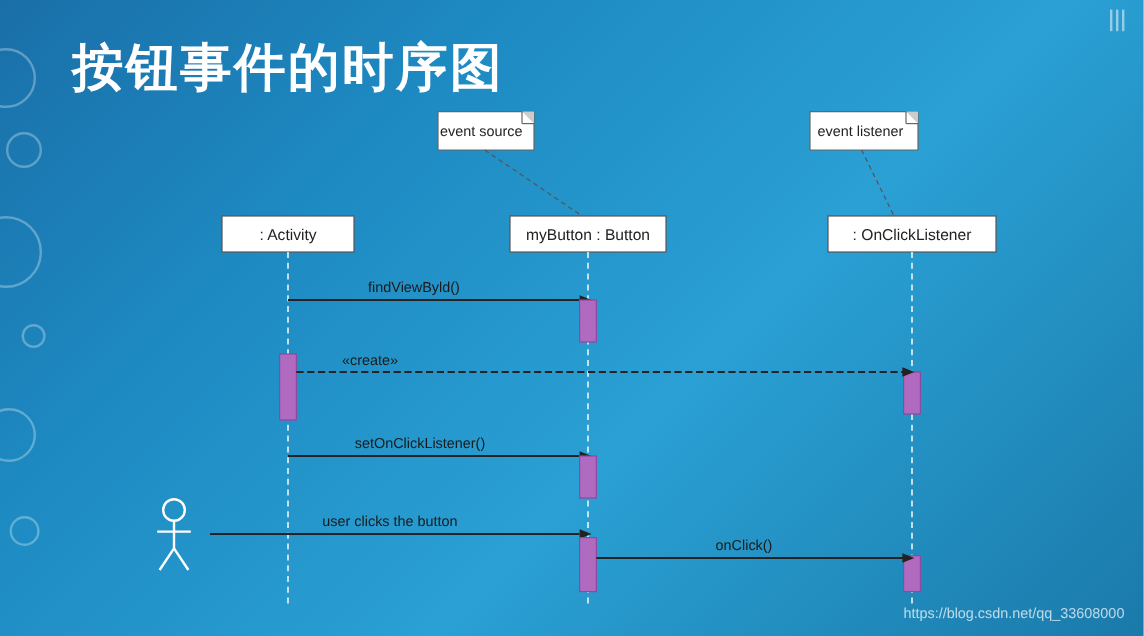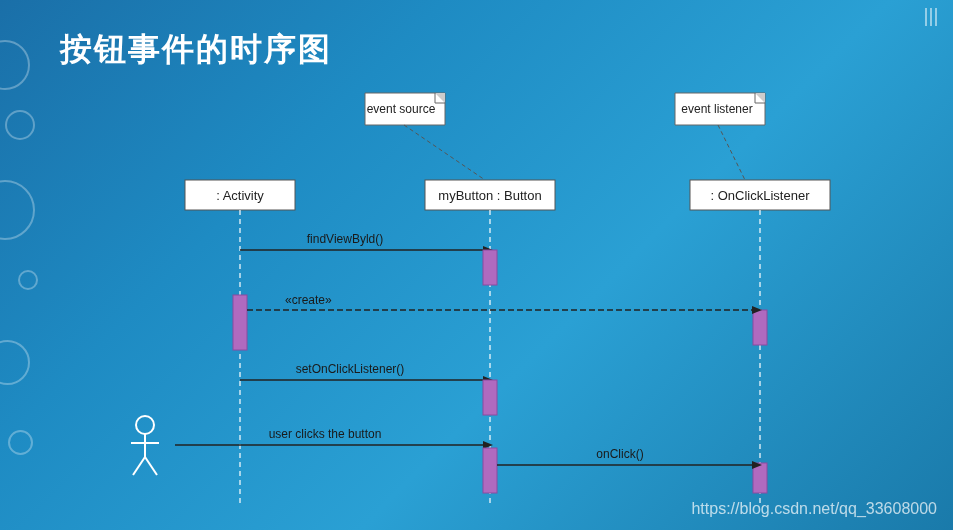--- a/index.html
+++ b/index.html
@@ -28,32 +28,32 @@
       border: 2px solid rgba(255,255,255,0.3);
       background: transparent;
     }
 
     
     .title {
       position: absolute;
       top: 28px;
       left: 60px;
       color: white;
-      font-size: 32px;
+      font-size: 43px;
       font-weight: bold;
       letter-spacing: 2px;
     }
 
     
     .watermark {
       position: absolute;
       bottom: 12px;
       right: 16px;
       color: rgba(255,255,255,0.7);
-      font-size: 16px;
+      font-size: 12px;
     }
   </style>
 </head>
 <body>
 
 <div class="deco-circles">
   <div class="deco-circle" style="width:50px;height:50px;left:-20px;top:40px;"></div>
   <div class="deco-circle" style="width:30px;height:30px;left:5px;top:110px;"></div>
   <div class="deco-circle" style="width:60px;height:60px;left:-25px;top:180px;"></div>
   <div class="deco-circle" style="width:20px;height:20px;left:18px;top:270px;"></div>

